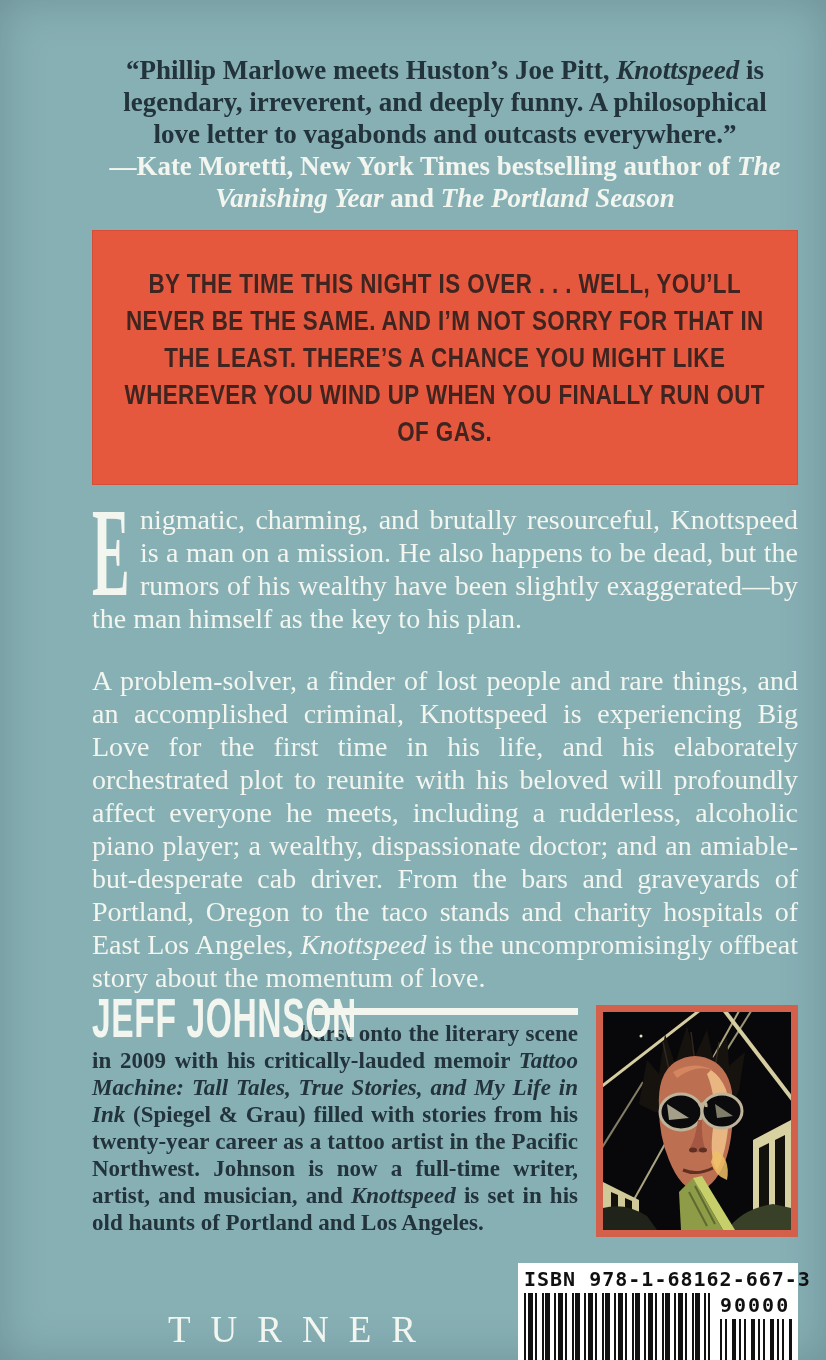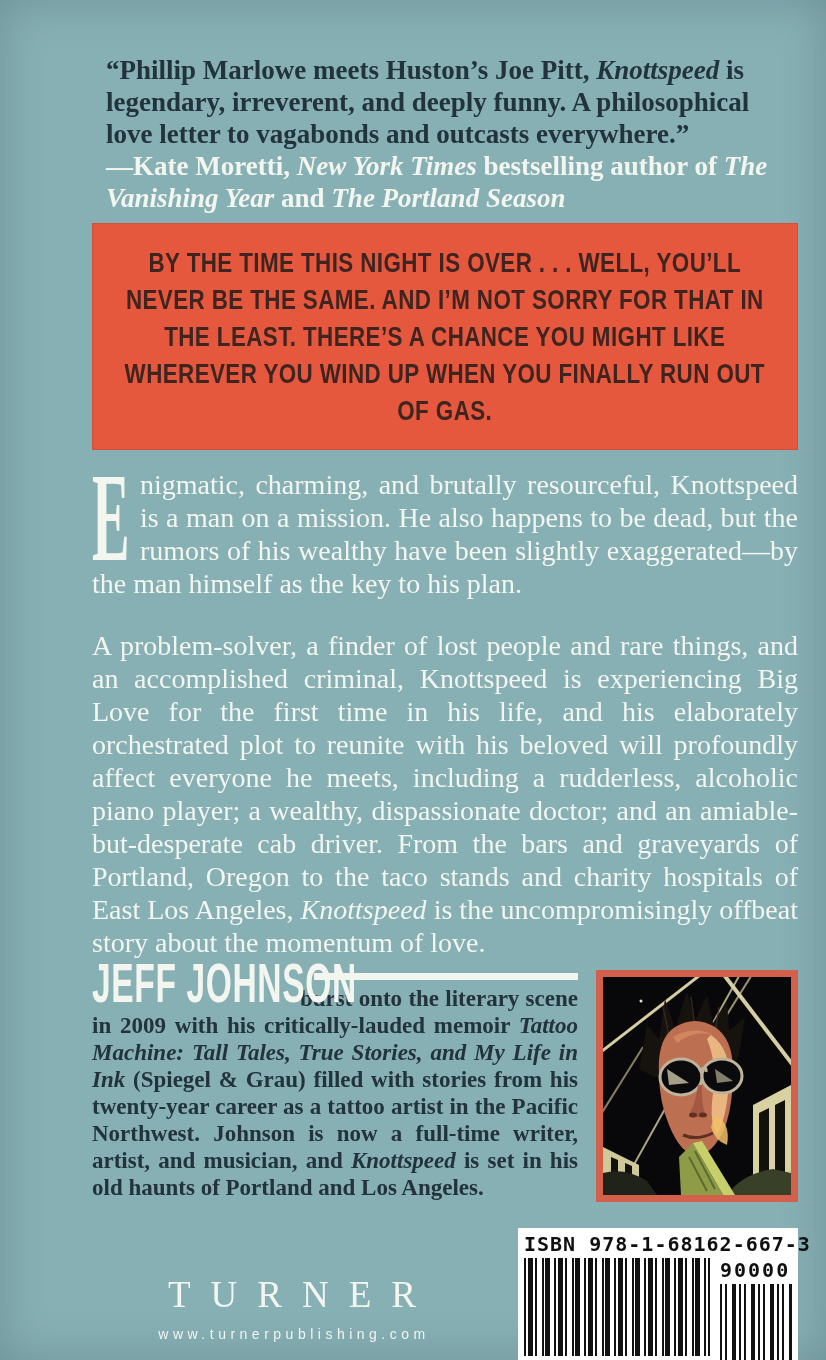--- a/index.html
+++ b/index.html
@@ -9,32 +9,32 @@
     position:relative;
     width:826px; height:1360px;
     background:var(--background,#87b0b5);
     font-family:"Liberation Serif","DejaVu Serif",serif;
     overflow:hidden;
     box-shadow: inset 0 0 46px rgba(20,42,48,.22);
     padding:54px 28px 0 92px;
   }
 
   
-  .quote-block { padding:0 14px; }
+  .quote-block { text-align:center; padding:0 14px; }
   .quote-text {
     margin:0; font-size:27px; line-height:32px; font-weight:bold;
     color:var(--dark-text,#22333c);
   }
   .quote-attr { color:var(--white-text,#f3f5ef); }
 
   
   .excerpt-box {
-    margin-top:9px;
+    margin-top:16px;
     background:var(--orange-box,#e5583e);
-    padding:21px 26px;
+    padding:35px 26px;
     box-shadow: inset 0 0 0 1px rgba(120,30,20,.15);
   }
   .excerpt-inner {
     width:125%; margin-left:-12.5%;
     transform:scaleX(.8); transform-origin:50% 50%;
   }
   .excerpt-inner p {
     margin:0; text-align:center;
     font-family:"Liberation Sans","DejaVu Sans",sans-serif;
     font-weight:bold; font-size:28px; line-height:37px; letter-spacing:.5px;
@@ -131,21 +131,21 @@
       #111 0 2px,#fff 2px 5px,#111 5px 7px,#fff 7px 12px,#111 12px 16px,#fff 16px 19px);
   }
 </style>
 </head>
 <body>
 
 <div class="page">
 
   <section class="quote-block">
     <p class="quote-text"><span>“Phillip Marlowe meets Huston’s Joe Pitt, </span><span style="font-style: italic;">Knottspeed</span><span> is legendary, irreverent, and deeply funny.  A philosophical love letter to vagabonds and outcasts everywhere.”</span></p>
-    <p class="quote-text quote-attr"><span>—Kate Moretti, </span><span style="font-style: italic;">New York Times</span><span> bestselling author of </span><span style="font-style: italic;">The Vanishing Year</span><span> and </span><span style="font-style: italic;">The Portland Season</span></p>
+    <p class="quote-text quote-attr"><span>—Kate Moretti, </span><span style="">New York Times</span><span> bestselling author of </span><span style="font-style: italic;">The Vanishing Year</span><span> and </span><span style="font-style: italic;">The Portland Season</span></p>
   </section>
 
   <section class="excerpt-box">
     <div class="excerpt-inner">
       <p>BY THE TIME THIS NIGHT IS OVER . . . WELL, YOU’LL NEVER BE THE SAME. AND I’M NOT SORRY FOR THAT IN THE LEAST. THERE’S A CHANCE YOU MIGHT LIKE WHEREVER YOU WIND UP WHEN YOU FINALLY RUN OUT OF GAS.</p>
     </div>
   </section>
 
   <section class="synopsis">
     <p class="para"><span class="dropcap">E</span><span>nigmatic, charming, and brutally resourceful, Knottspeed is a man on a mission. He also happens to be dead, but the rumors of his wealthy have been slightly exaggerated—by the man himself as the key to his plan.</span></p>

